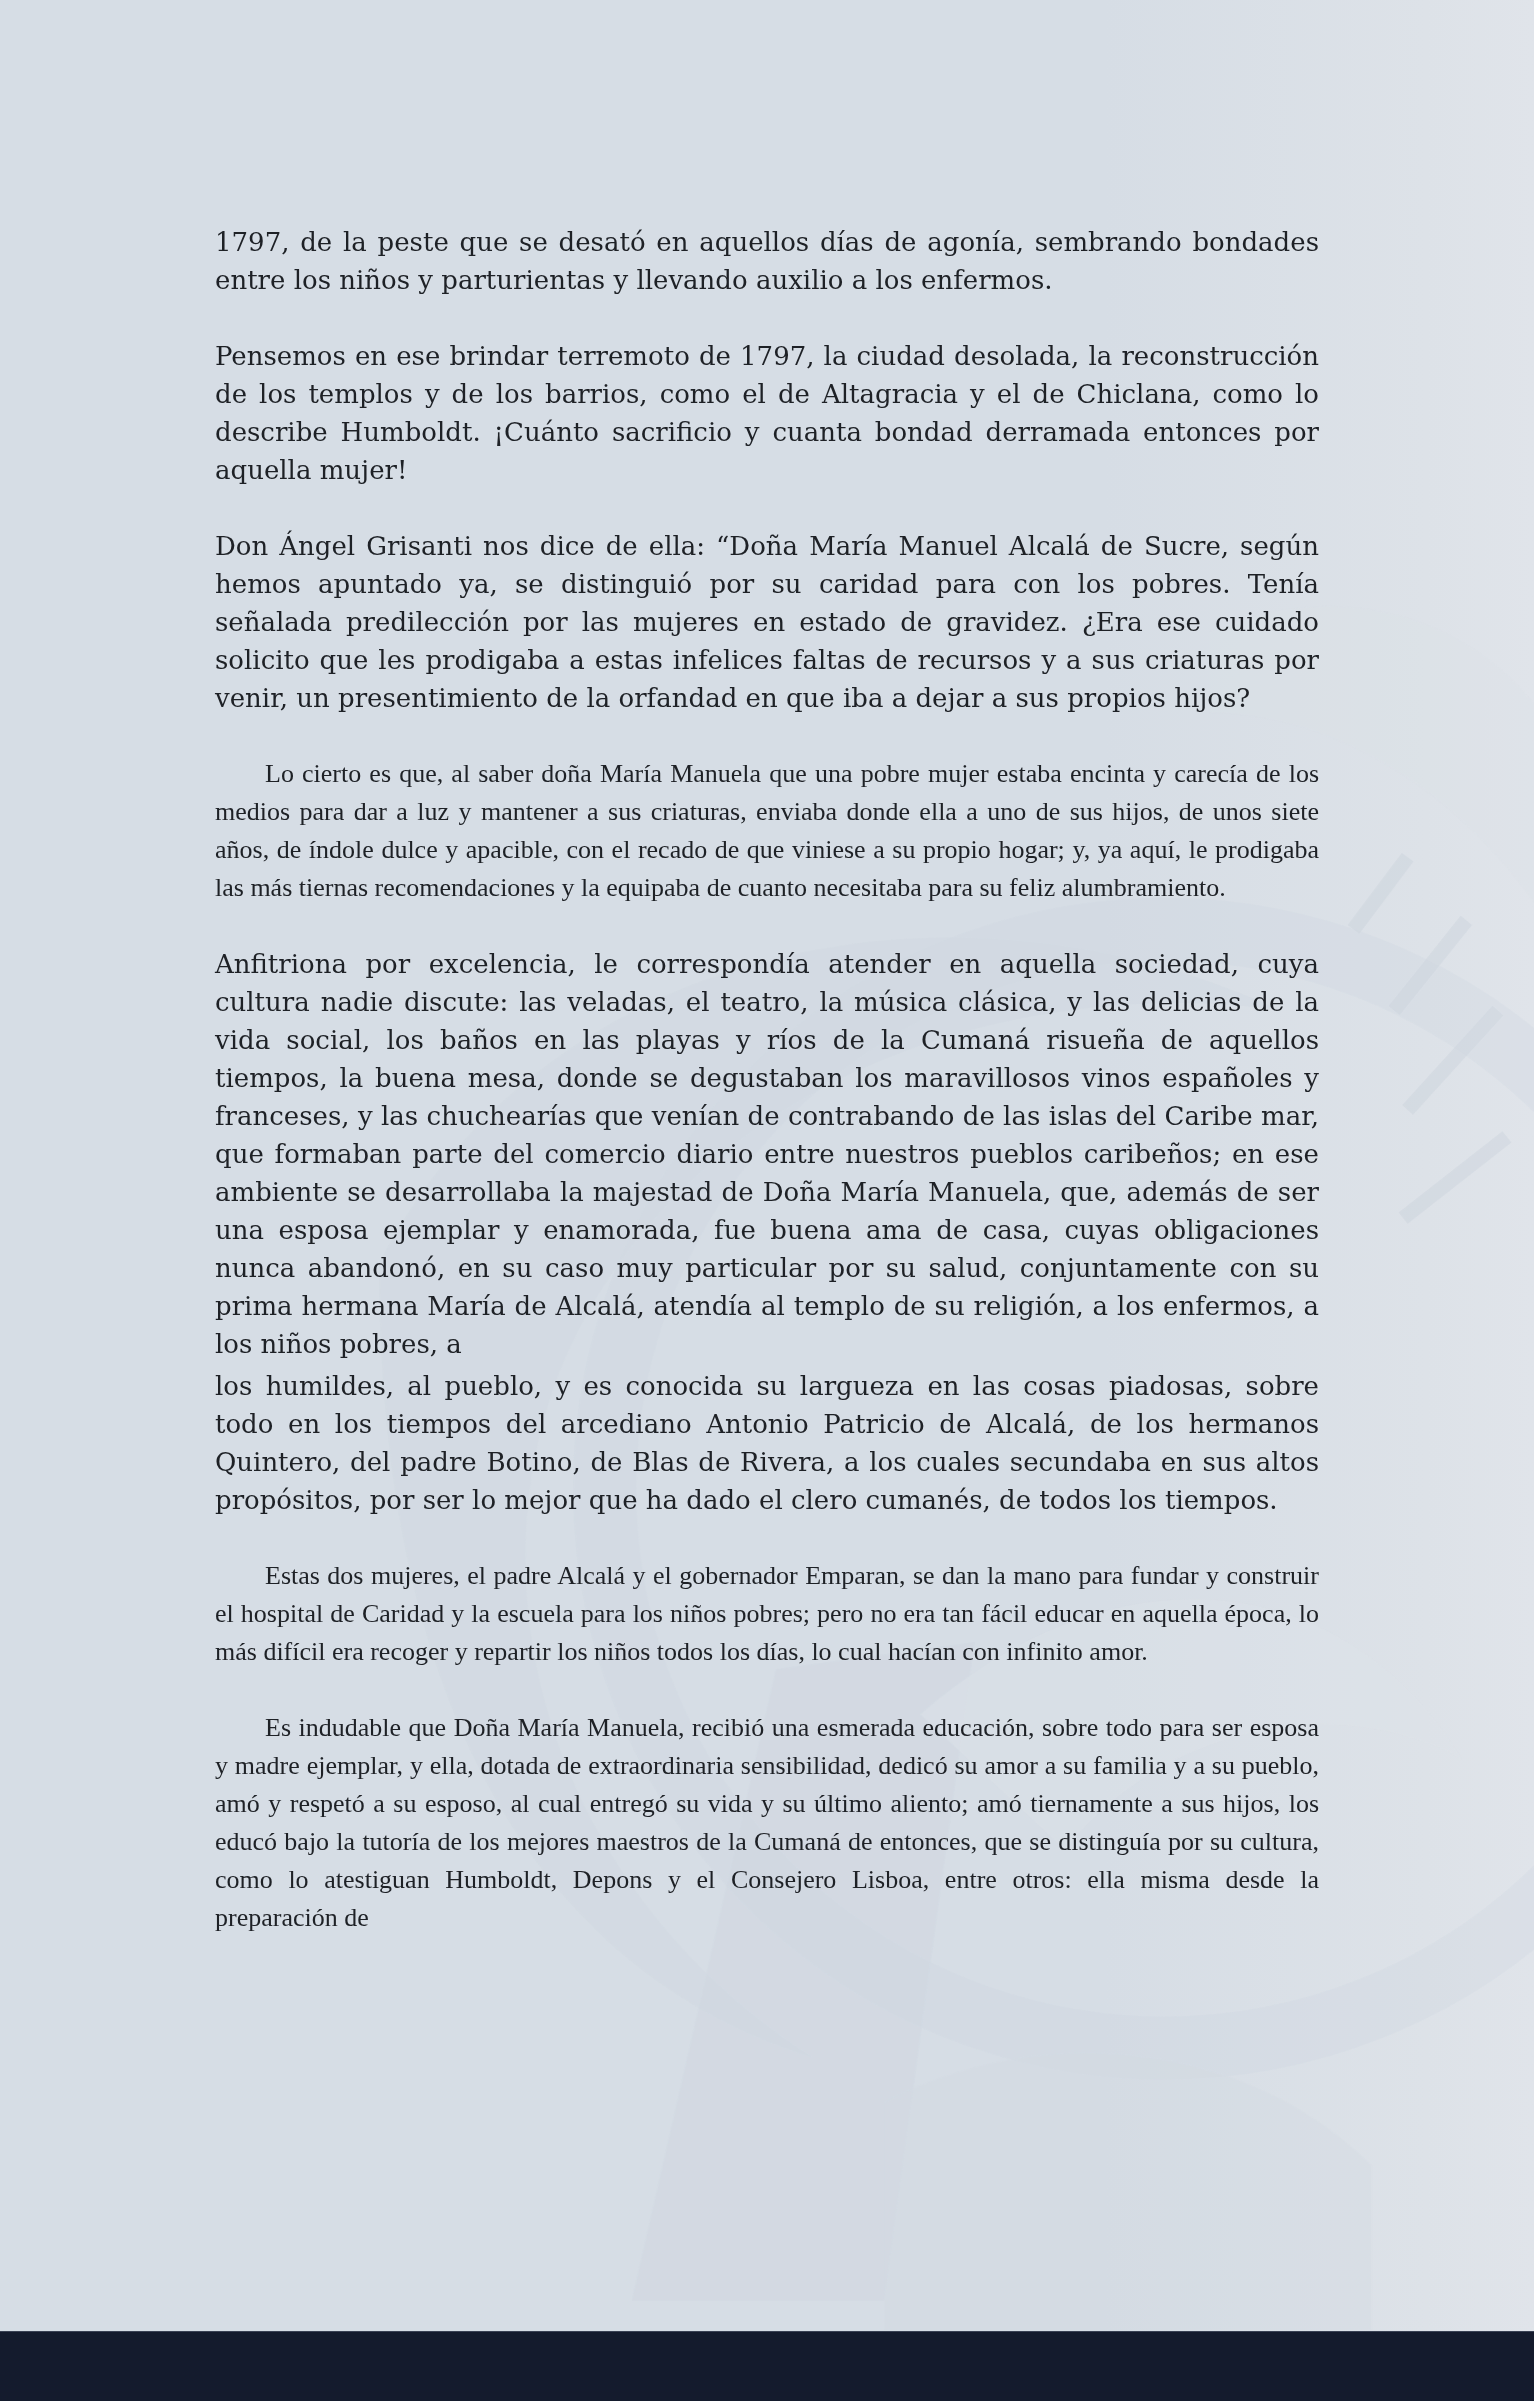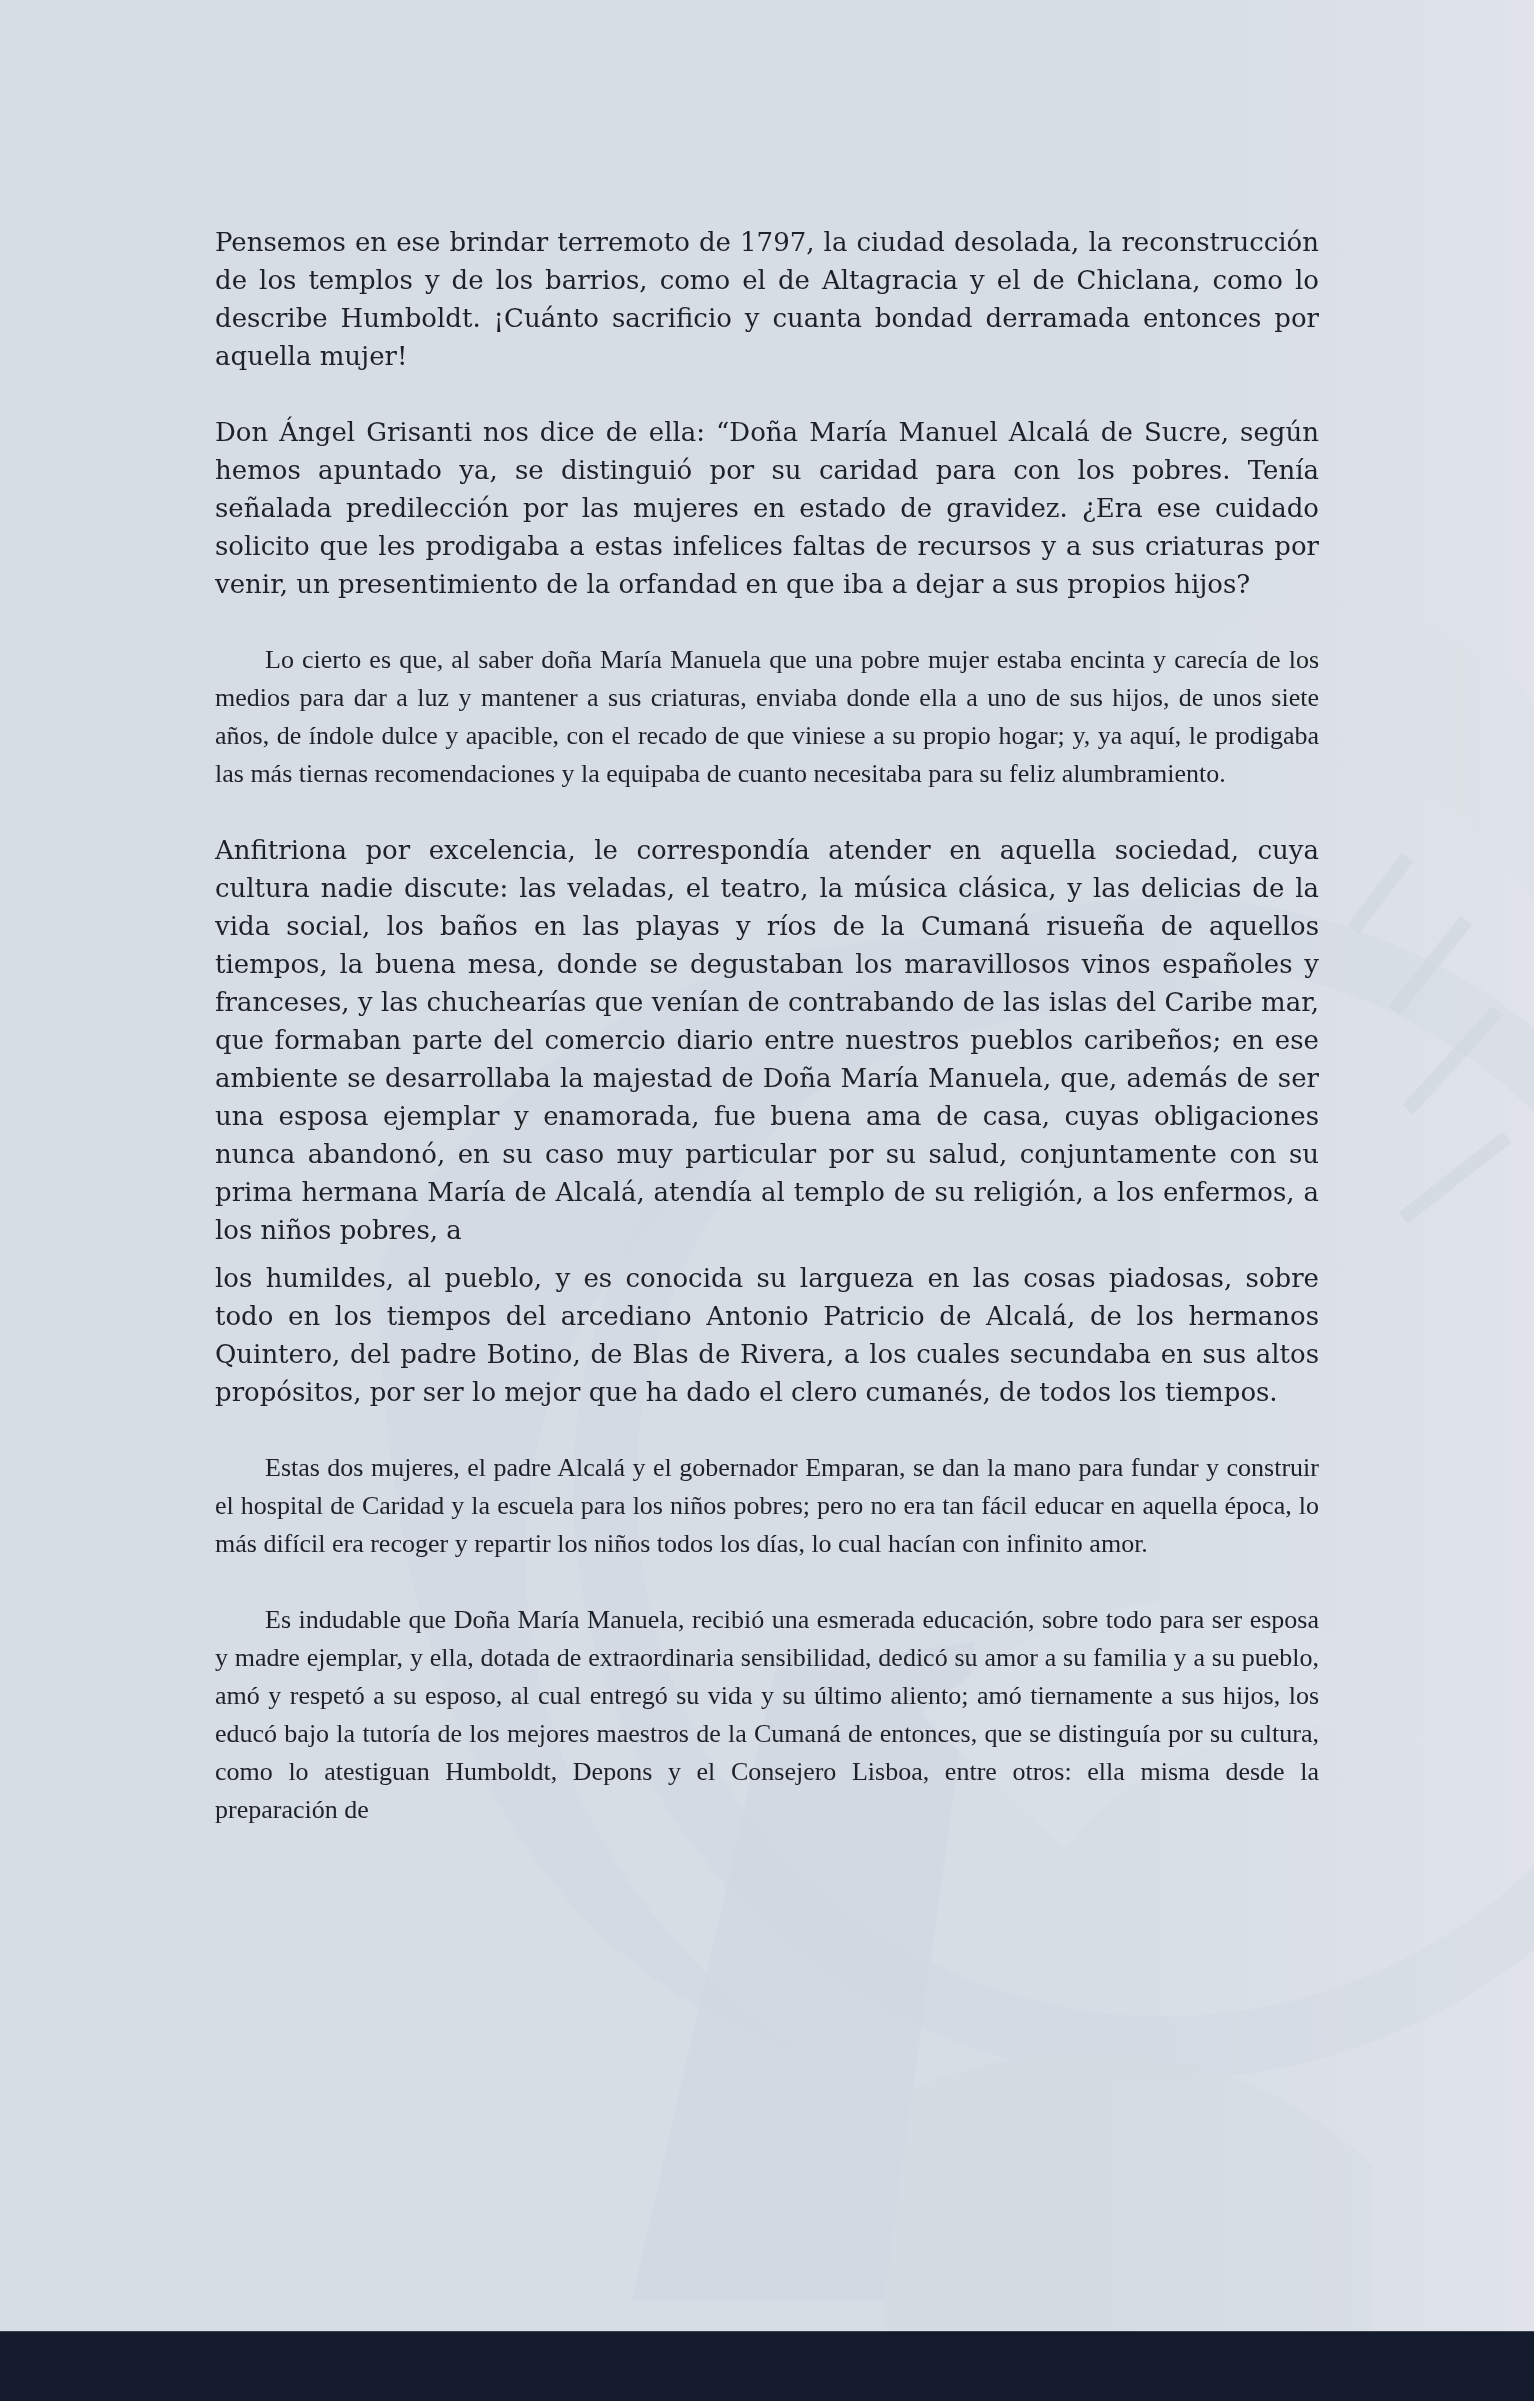--- a/index.html
+++ b/index.html
@@ -38,21 +38,21 @@
     text-align: justify;
   }
   .text-column p {
     margin: 0 0 38px 0;
   }
   .text-column p.indent {
     text-indent: 50px;
     font-family: Liberation Serif, serif;
   }
   .text-column p.no-gap {
-    margin-bottom: 10px;
+    margin-bottom: 4px;
   }
   .footer-bar {
     position: absolute;
     left: 0;
     top: 2331px;
     width: 1534px;
     height: 70px;
     background: #141b2d;
     border-top: 1.8px solid #3a4254;
   }
@@ -74,20 +74,21 @@
         <line x1="1500" y1="1030" x2="1560" y2="950"></line>
         <line x1="1545" y1="1120" x2="1625" y2="1020"></line>
         <line x1="1560" y1="1230" x2="1660" y2="1120"></line>
         <line x1="1555" y1="1350" x2="1670" y2="1260"></line>
       </g>
       <path d="M 1340 700 C 1480 640, 1620 680, 1700 780 L 1700 1000 C 1600 860, 1460 790, 1340 790 Z" fill="#dce1e8" opacity="0.5"></path>
     </g>
   </svg>
 
   <div class="text-column">
+    <p>1797, de la peste que se desató en aquellos días de agonía, sembrando bondades entre los niños y parturientas y llevando auxilio a los enfermos.</p>
     <p>Pensemos en ese brindar terremoto de 1797, la ciudad desolada, la reconstrucción de los templos y de los barrios, como el de Altagracia y el de Chiclana, como lo describe Humboldt. ¡Cuánto sacrificio y cuanta bondad derramada entonces por aquella mujer!</p>
     <p>Don Ángel Grisanti nos dice de ella: “Doña María Manuel Alcalá de Sucre, según hemos apuntado ya, se distinguió por su caridad para con los pobres. Tenía señalada predilección por las mujeres en estado de gravidez. ¿Era ese cuidado solicito que les prodigaba a estas infelices faltas de recursos y a sus criaturas por venir, un presentimiento de la orfandad en que iba a dejar a sus propios hijos?</p>
     <p class="indent">Lo cierto es que, al saber doña María Manuela que una pobre mujer estaba encinta y carecía de los medios para dar a luz y mantener a sus criaturas, enviaba donde ella a uno de sus hijos, de unos siete años, de índole dulce y apacible, con el recado de que viniese a su propio hogar; y, ya aquí, le prodigaba las más tiernas recomendaciones y la equipaba de cuanto necesitaba para su feliz alumbramiento.</p>
     <p class="no-gap">Anfitriona por excelencia, le correspondía atender en  aquella sociedad, cuya cultura nadie discute: las veladas, el teatro, la música clásica,  y las delicias de la vida social, los baños en las playas y ríos de la Cumaná risueña de aquellos tiempos, la buena mesa, donde se degustaban los maravillosos vinos españoles y franceses, y las chuchearías que venían de contrabando de las islas del Caribe mar, que formaban parte del comercio diario entre nuestros pueblos caribeños; en ese ambiente se desarrollaba la majestad de Doña María Manuela, que, además de ser una esposa ejemplar y enamorada, fue buena ama de casa, cuyas obligaciones nunca abandonó, en su caso muy particular por su salud, conjuntamente con su prima hermana María de Alcalá, atendía al templo de su religión, a los enfermos, a los niños pobres, a</p>
     <p>los humildes, al pueblo, y es conocida su largueza en las cosas piadosas, sobre todo en los tiempos del arcediano Antonio Patricio de Alcalá, de los hermanos Quintero, del padre Botino, de Blas de Rivera, a los cuales secundaba en sus altos propósitos, por ser lo mejor que ha dado el clero cumanés, de todos los tiempos.</p>
     <p class="indent">Estas dos mujeres, el padre Alcalá y el gobernador Emparan, se dan la mano para fundar y construir el hospital de Caridad y la escuela para los niños pobres; pero no era tan fácil educar en aquella época, lo más difícil era recoger y repartir los niños todos los días, lo cual hacían con infinito amor.</p>
     <p class="indent">Es indudable que Doña María Manuela, recibió una esmerada educación, sobre todo para ser esposa y madre ejemplar, y ella, dotada de extraordinaria sensibilidad, dedicó su amor a su familia y a su pueblo, amó y respetó a su esposo, al cual entregó su vida y su último aliento; amó tiernamente  a sus hijos, los educó bajo la tutoría de los mejores maestros de la Cumaná de entonces, que se distinguía por su cultura, como lo atestiguan Humboldt, Depons y el Consejero Lisboa,  entre otros: ella misma desde la preparación de</p>
   </div>
 
   <div class="footer-bar"></div>

